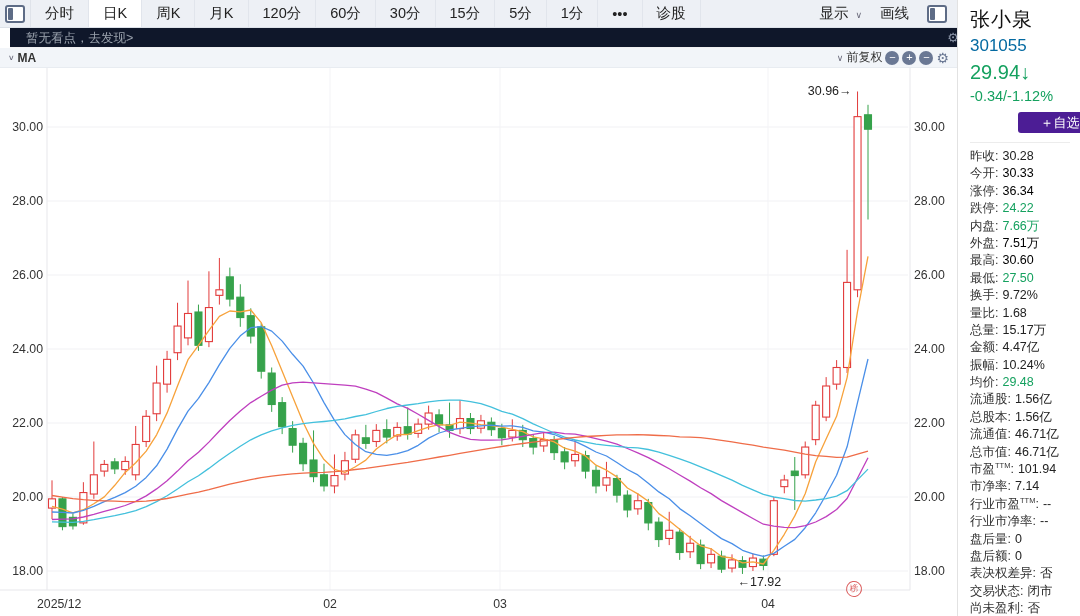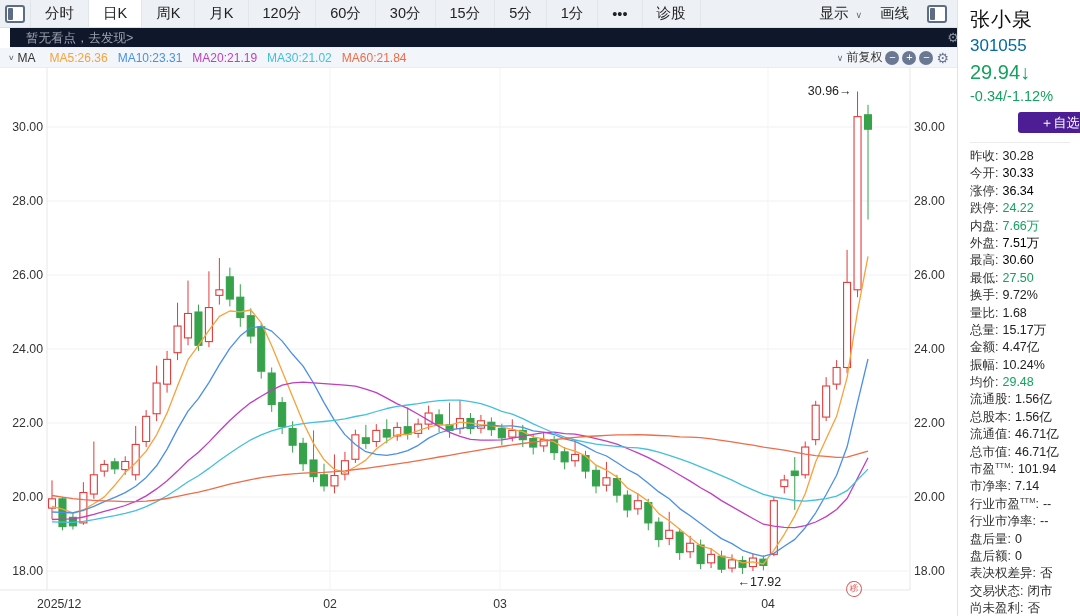--- a/index.html
+++ b/index.html
@@ -22,21 +22,21 @@
   
   .newsbar{position:absolute;top:28px;left:0;width:957px;height:20px;background:#0f172a;
            border-bottom:1px solid #f0f0f2;font-size:12.5px;color:#9aa2ad;line-height:20px;
            padding-left:16px;box-sizing:border-box;margin-left:10px;}
   .newsbar .gear{position:absolute;right:8px;top:0;color:#8b95a8;font-size:13px;cursor:default;}
 
   
   .mabar{position:absolute;top:48px;left:0;width:957px;height:20px;background:#f2f5f9;
          border-bottom:1px solid #e8ecf1;font-size:12px;line-height:20px;display:flex;
          align-items:center;box-sizing:border-box;padding:0 8px;}
-  .mabar .ma-title{color:#333;font-weight:normal;margin-right:4px;}
+  .mabar .ma-title{color:#333;font-weight:bold;margin-right:4px;}
   .mabar .chev2{font-size:9px;color:#667;margin-right:3px;transform:scaleY(.8);}
   .ma-item{margin-left:10px;white-space:nowrap;}
   .ma-spacer{flex:1;}
   .ma-ctrl{display:flex;align-items:center;gap:3px;color:#333;}
   .cbtn{width:14px;height:14px;border-radius:50%;background:#6a7894;color:#fff;font-size:11px;
         line-height:13px;text-align:center;cursor:default;}
   .gear2{color:#6a7894;font-size:14px;line-height:14px;cursor:default;}
 
   
   #chart-wrap{position:absolute;top:68px;left:0;width:957px;height:548px;}
@@ -97,27 +97,20 @@
   </div>
 
   <div class="newsbar">
     <span>暂无看点，</span><span>去发现&gt;</span>
     <span class="gear">⚙</span>
   </div>
 
   <div class="mabar">
     <span class="chev2">∨</span>
     <span class="ma-title">MA</span>
-    <span id="ma-items-host" style="display:flex;">
-        <span class="ma-item" style="color: rgb(247, 162, 59);">MA5:26.36</span>
-        <span class="ma-item" style="color: rgb(74, 143, 232);">MA10:23.31</span>
-        <span class="ma-item" style="color: rgb(191, 63, 191);">MA20:21.19</span>
-        <span class="ma-item" style="color: rgb(67, 192, 220);">MA30:21.02</span>
-        <span class="ma-item" style="color: rgb(239, 108, 72);">MA60:21.84</span>
-      </span>
     <span class="ma-spacer"></span>
     <span class="ma-ctrl">
       <span>
         <span class="chev2">∨</span><span>前复权</span>
       </span>
       <span class="cbtn">−</span>
       <span class="cbtn">+</span>
       <span class="cbtn">−</span>
       <span class="gear2">⚙</span>
     </span>

